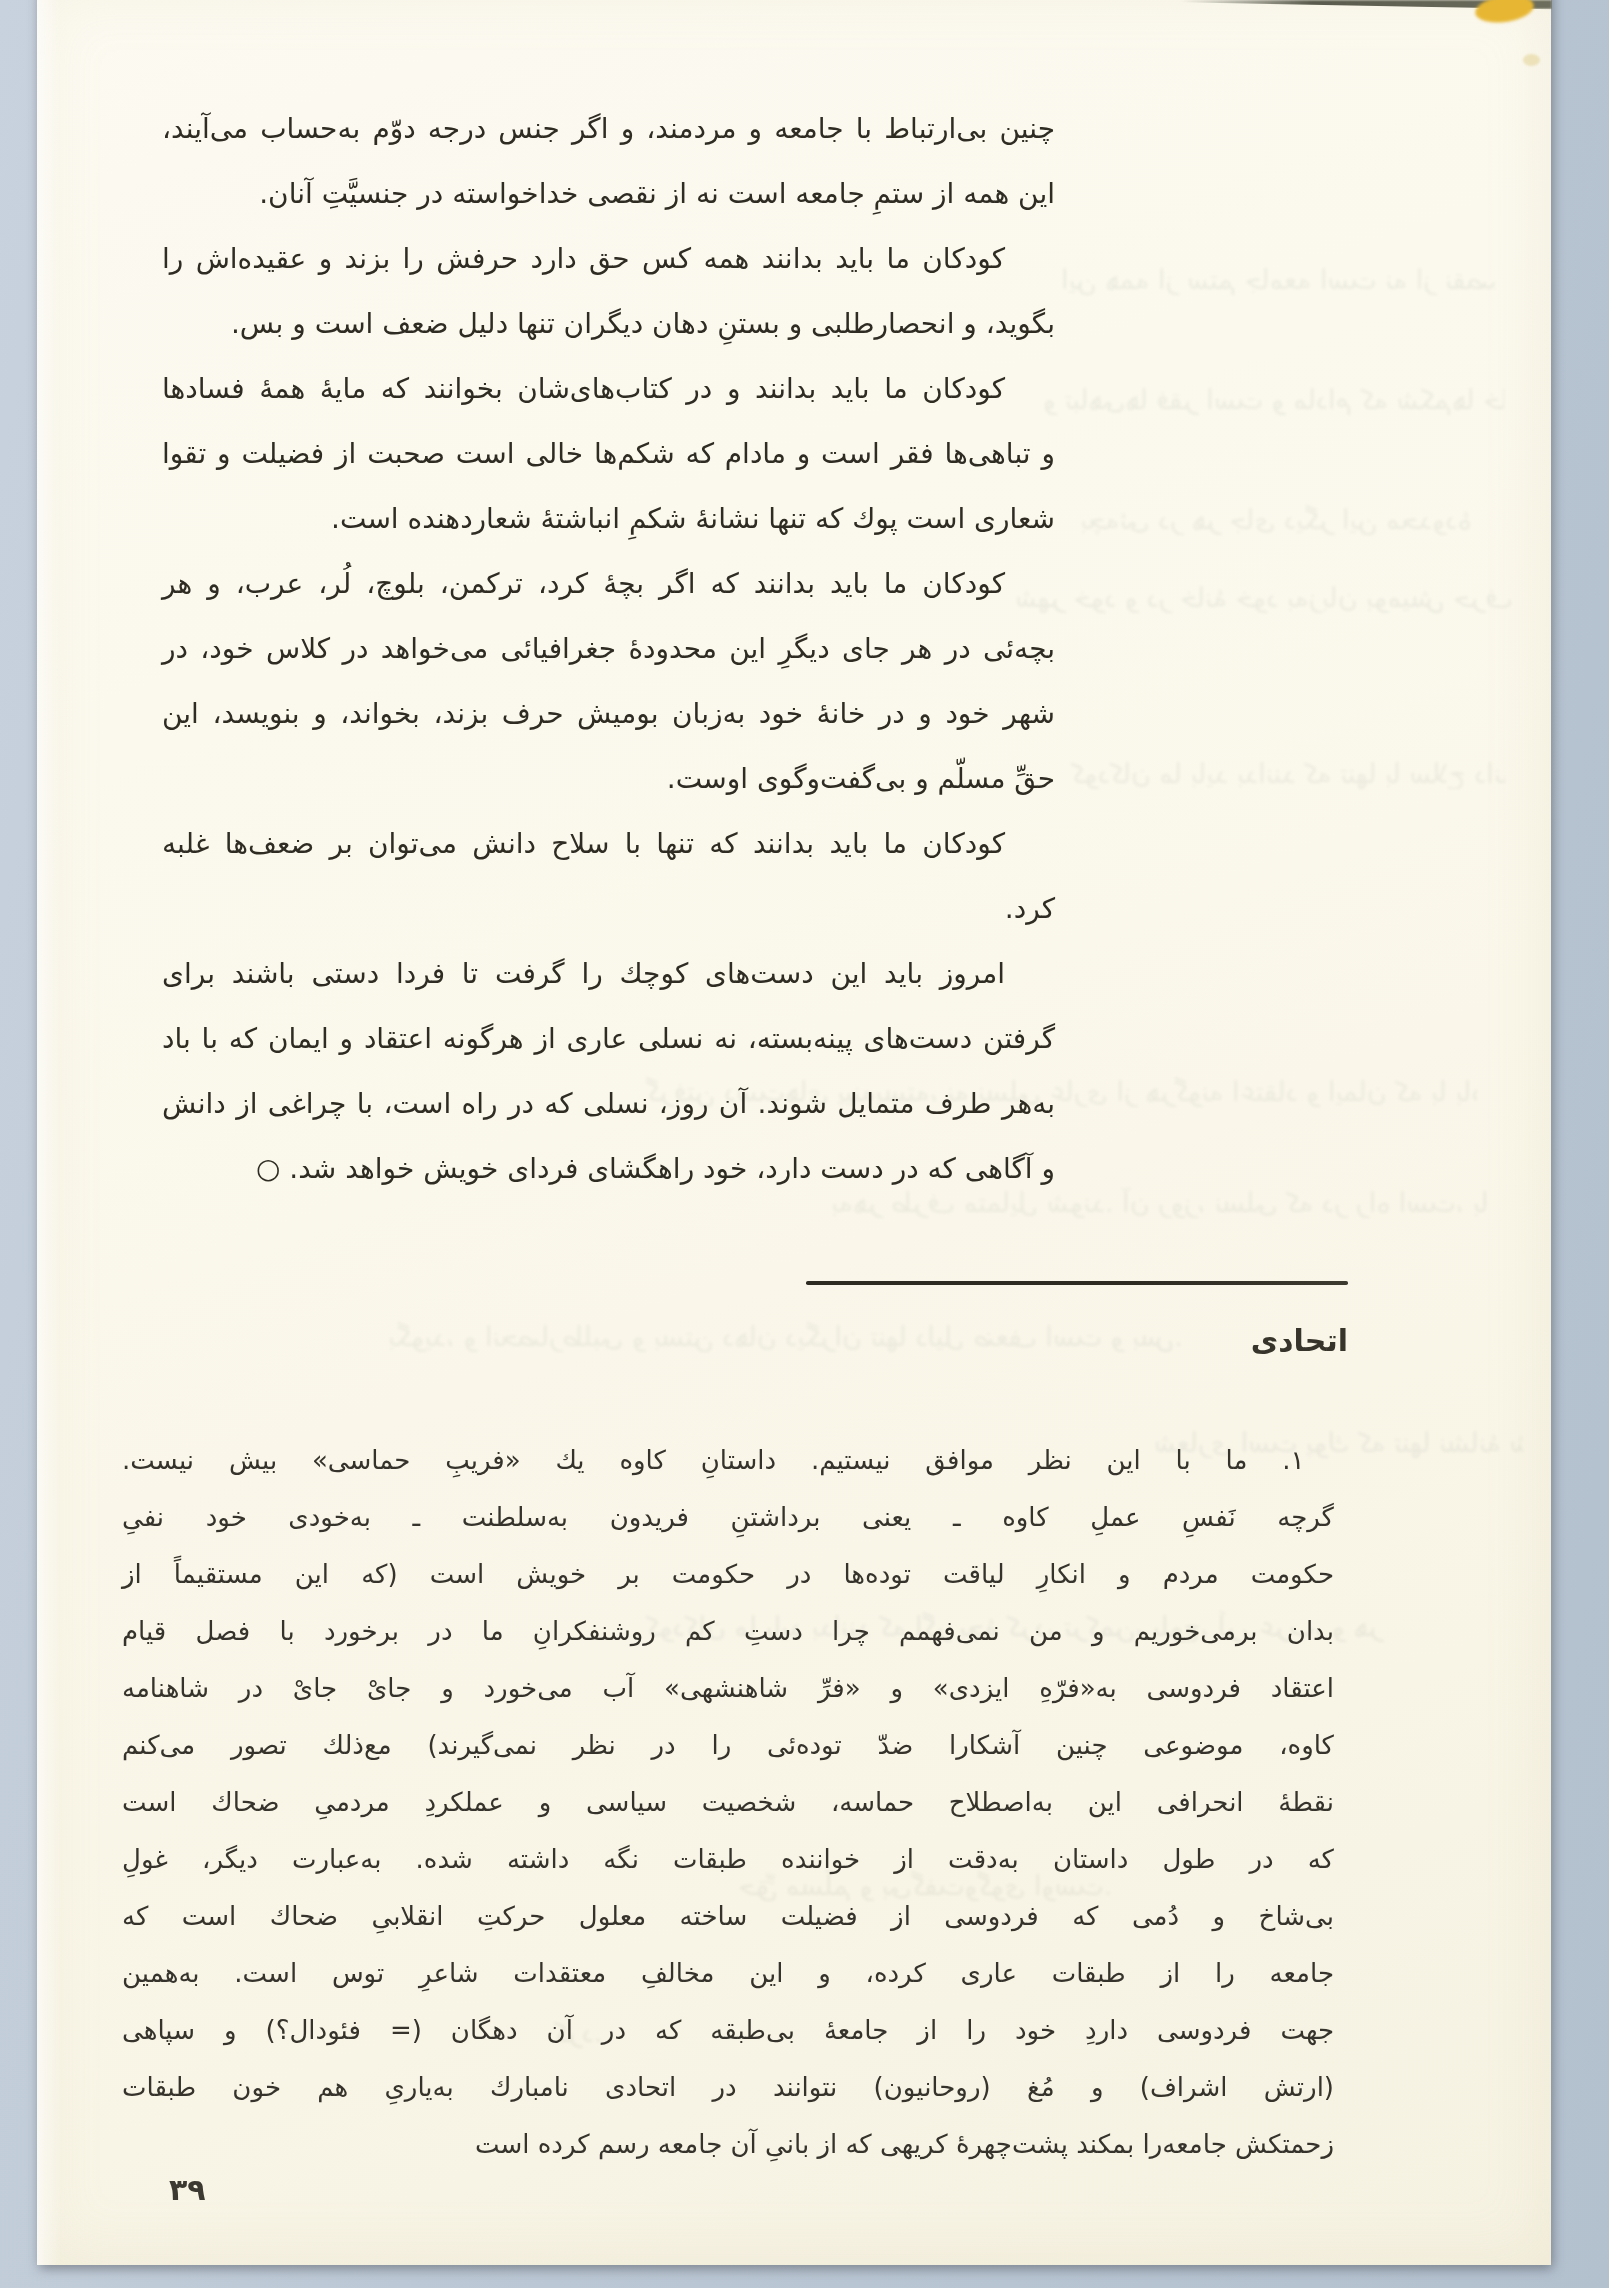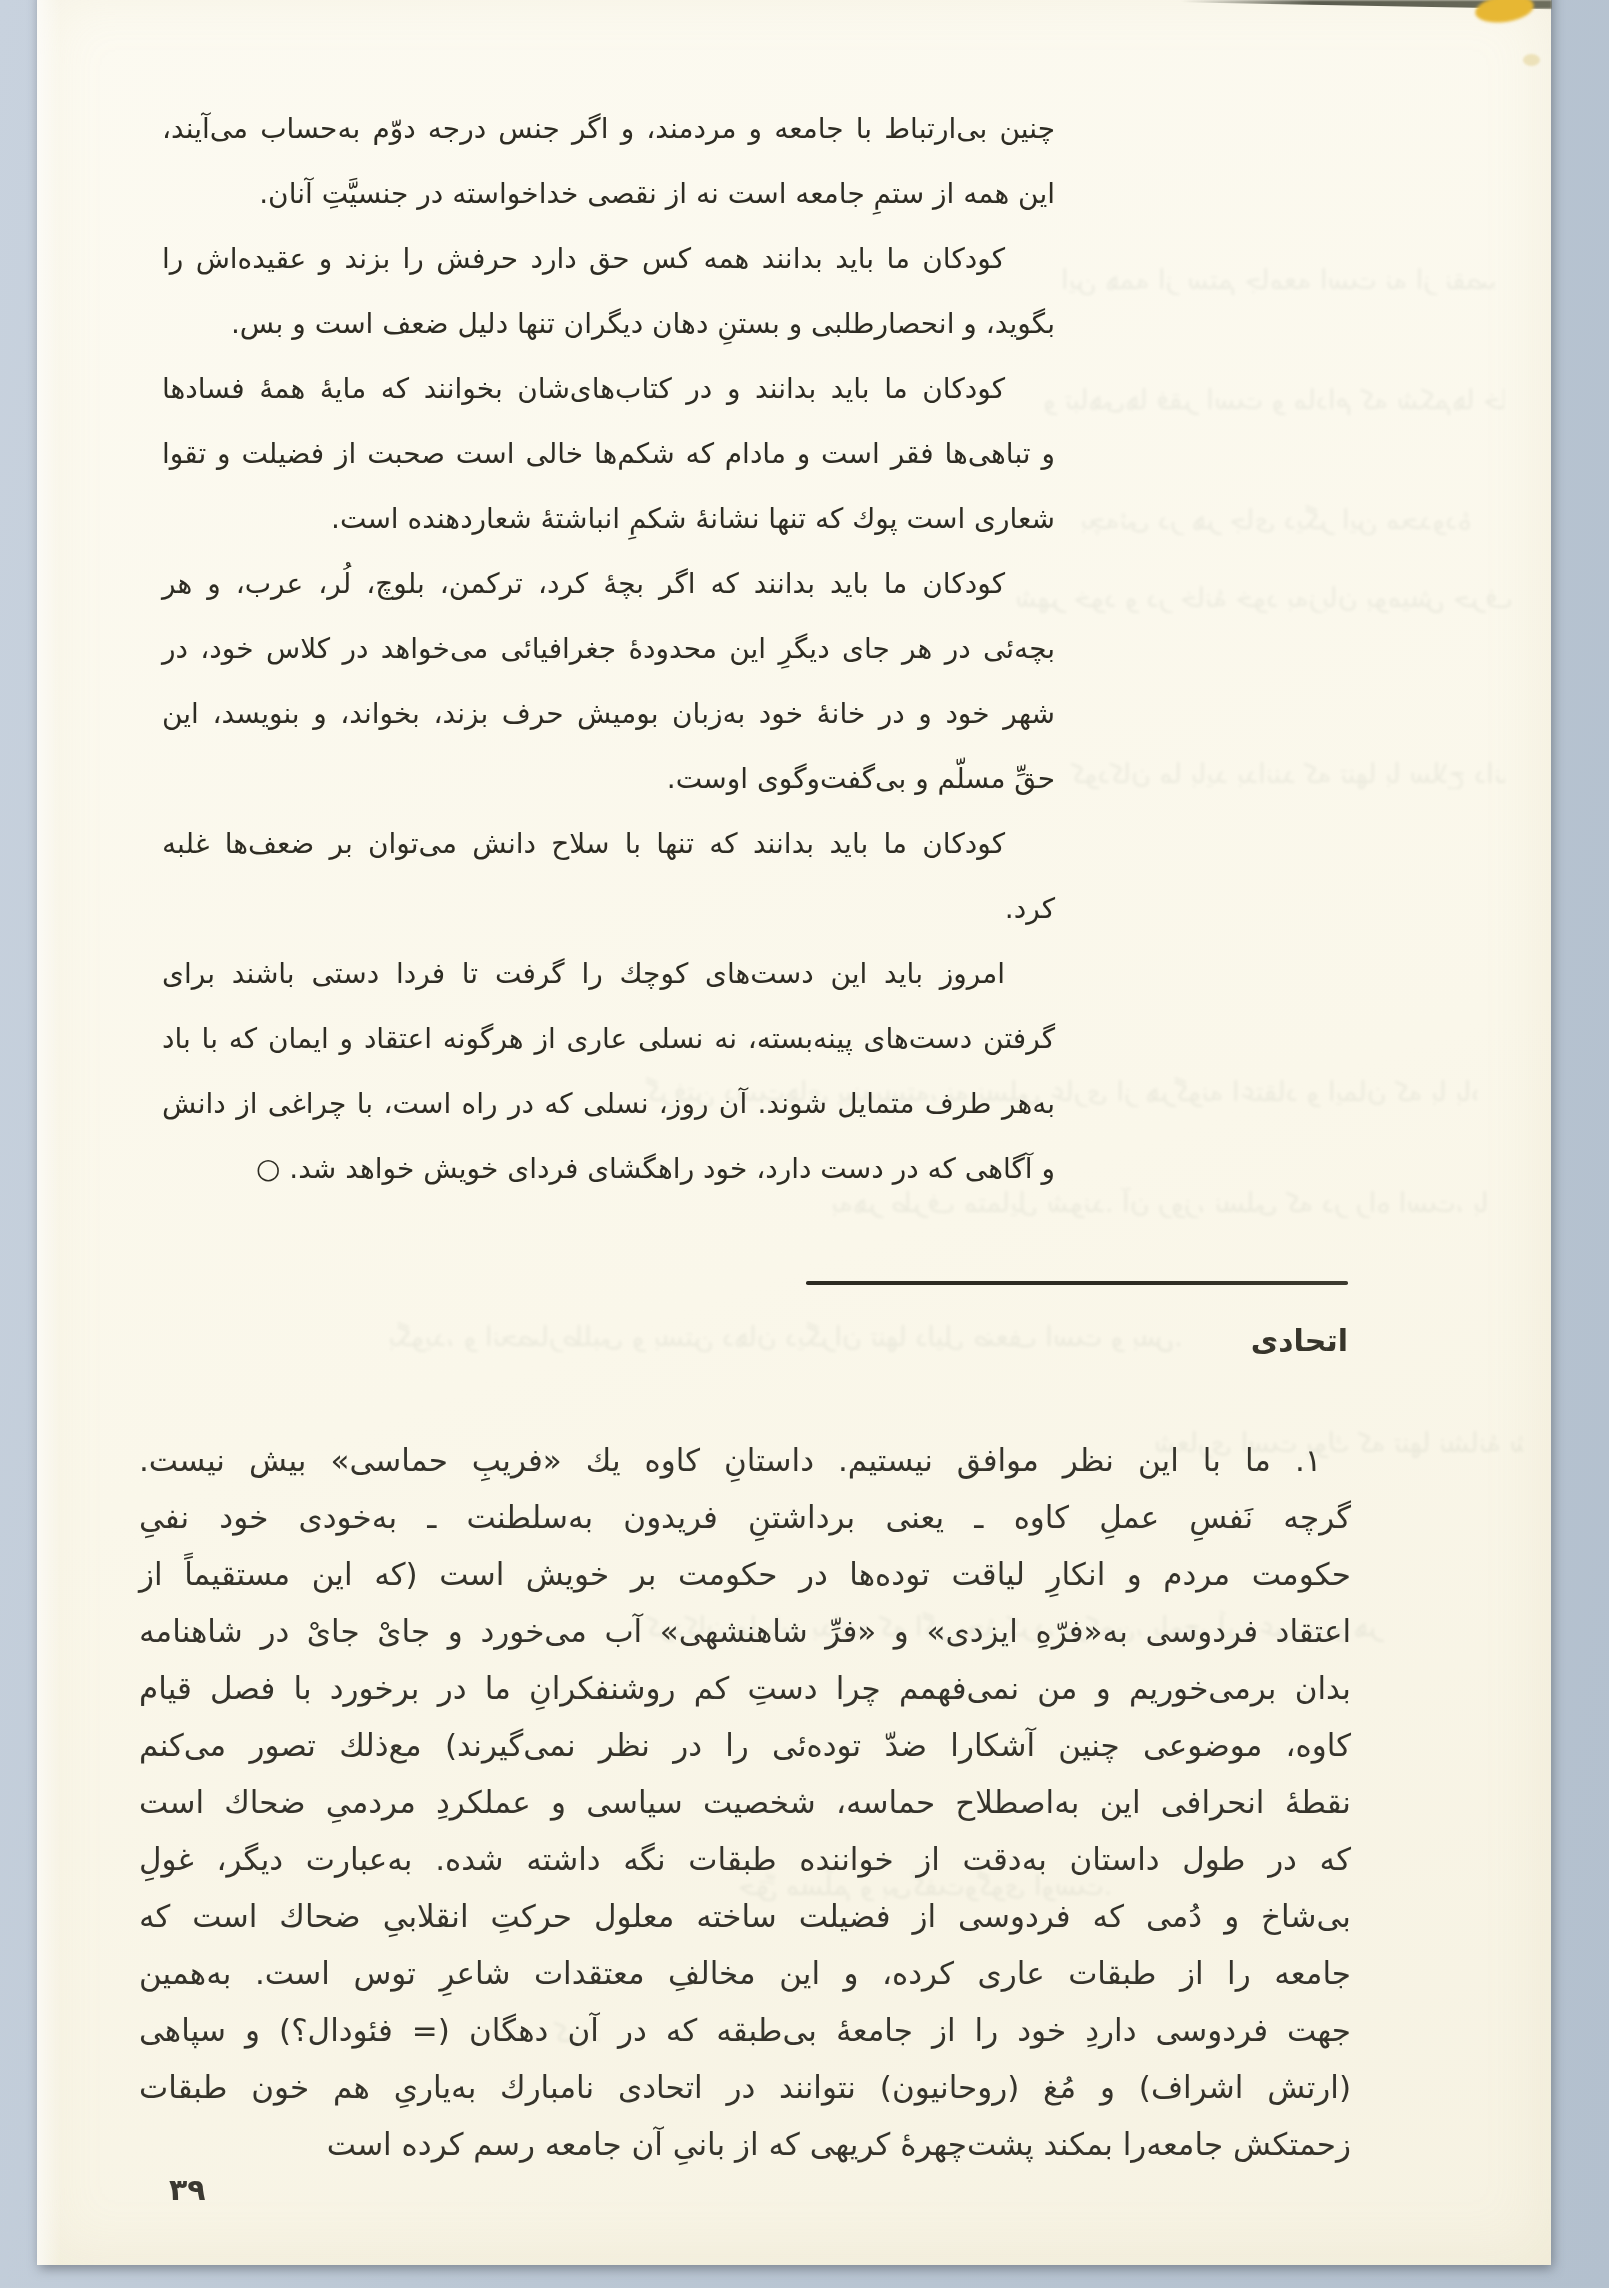--- a/index.html
+++ b/index.html
@@ -30,22 +30,22 @@
   }
   .speck{
     position:absolute;left:1523px;top:54px;width:16.6px;height:12px;z-index:3;
     background:#e3d193;border-radius:50%;opacity:.55;filter:blur(0.9px);
   }
   .body-block{
     position:absolute;left:125px;top:109px;width:893px;
     direction:rtl;color:#2e2c23;font-size:28px;line-height:65px;
   }
   .fn-block{
-    position:absolute;left:102px;top:1445px;width:1212px;
-    direction:rtl;color:#35332b;font-size:31px;line-height:57px;
+    position:absolute;left:85px;top:1445px;width:1212px;
+    direction:rtl;color:#35332b;font-size:26px;line-height:57px;
   }
   .line{
     direction:rtl;text-align:justify;text-align-last:justify;
     white-space:normal;
   }
   .line.end{text-align-last:right;}
   .body-block .line.indent{padding-right:50px;}
   .fn-block .line.indent{padding-right:29.5px;}
   .divider{
     position:absolute;left:769px;top:1294px;width:542px;height:3.7px;
@@ -110,22 +110,22 @@
     </div>
 
   <div class="divider"></div>
 
   <div class="fn-heading">اتحادی</div>
 
   <div class="fn-block" id="fn-lines">
       <div class="line indent">۱. ما با این نظر موافق نیستیم. داستانِ کاوه یك «فریبِ حماسی» بیش نیست.</div>
       <div class="line">گرچه نَفسِ عملِ کاوه ـ یعنی برداشتنِ فریدون به‌سلطنت ـ به‌خودی خود نفیِ</div>
       <div class="line">حکومت مردم و انکارِ لیاقت توده‌ها در حکومت بر خویش است (که این مستقیماً از</div>
+      <div class="line">بدان برمی‌خوریم و من نمی‌فهمم چرا دستِ کم روشنفکرانِ ما در برخورد با فصل قیام</div>
       <div class="line">اعتقاد فردوسی به‌«فرّهِ ایزدی» و «فرِّ شاهنشهی» آب می‌خورد و جایْ جایْ در شاهنامه</div>
-      <div class="line">بدان برمی‌خوریم و من نمی‌فهمم چرا دستِ کم روشنفکرانِ ما در برخورد با فصل قیام</div>
       <div class="line">کاوه، موضوعی چنین آشکارا ضدّ توده‌ئی را در نظر نمی‌گیرند) مع‌ذلك تصور می‌کنم</div>
       <div class="line">نقطهٔ انحرافی این به‌اصطلاح حماسه، شخصیت سیاسی و عملکردِ مردمیِ ضحاك است</div>
       <div class="line">که در طول داستان به‌دقت از خواننده طبقات نگه داشته شده. به‌عبارت دیگر، غولِ</div>
       <div class="line">بی‌شاخ و دُمی که فردوسی از فضیلت ساخته معلول حرکتِ انقلابیِ ضحاك است که</div>
       <div class="line">جامعه را از طبقات عاری کرده، و این مخالفِ معتقدات شاعرِ توس است. به‌همین</div>
       <div class="line">جهت فردوسی داردِ خود را از جامعهٔ بی‌طبقه که در آن دهگان (= فئودال؟) و سپاهی</div>
       <div class="line">(ارتش اشراف) و مُغ (روحانیون) نتوانند در اتحادی نامبارك به‌یاریِ هم خون طبقات</div>
       <div class="line end">زحمتکش جامعه‌را بمکند پشت‌چهرهٔ کریهی که از بانیِ آن جامعه رسم کرده است</div>
     </div>
 

